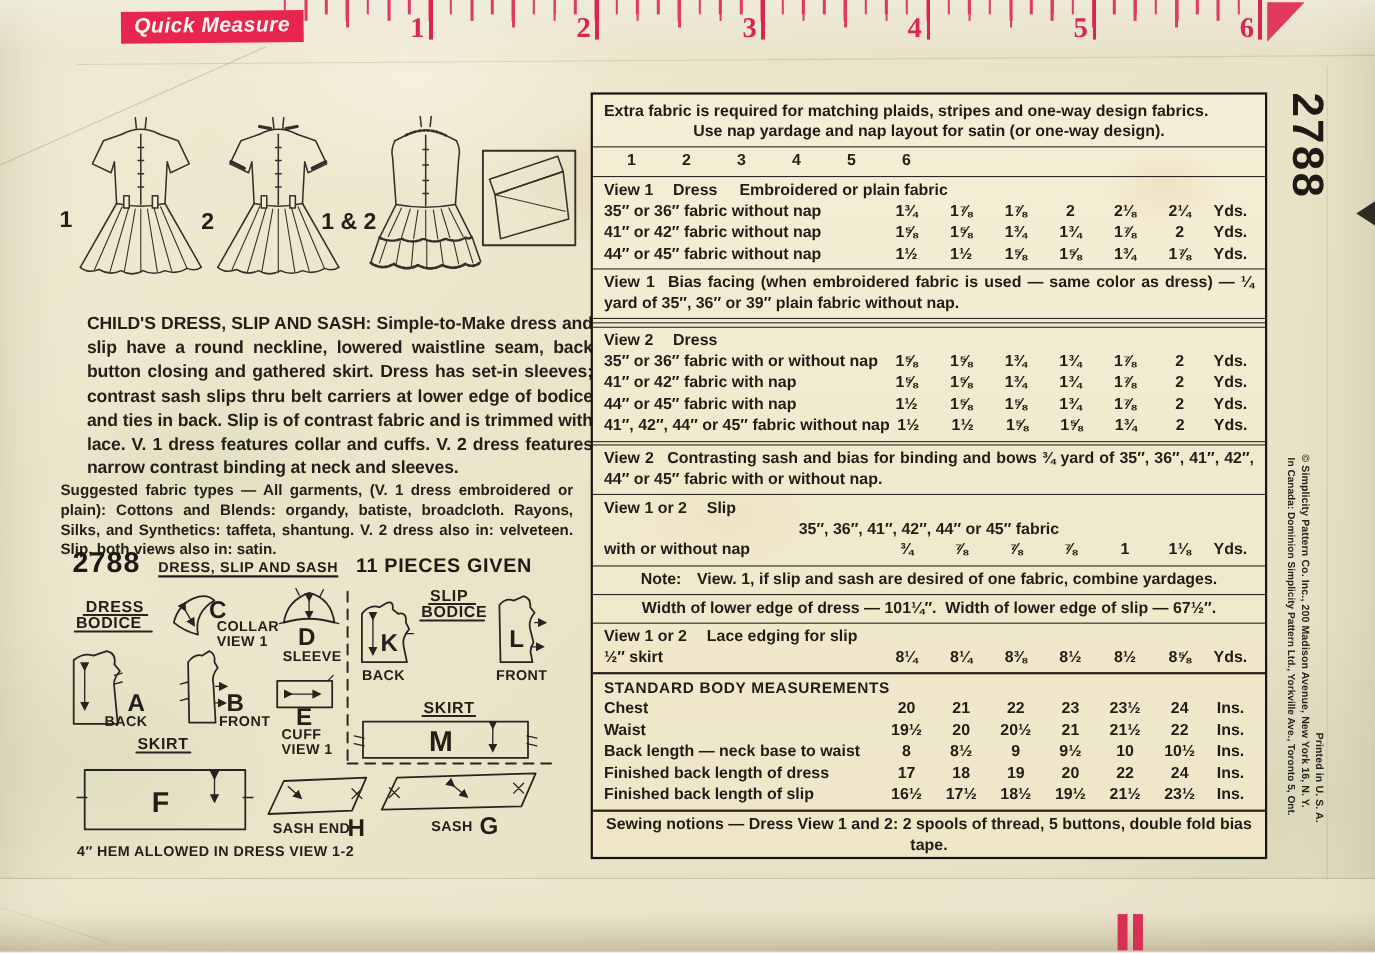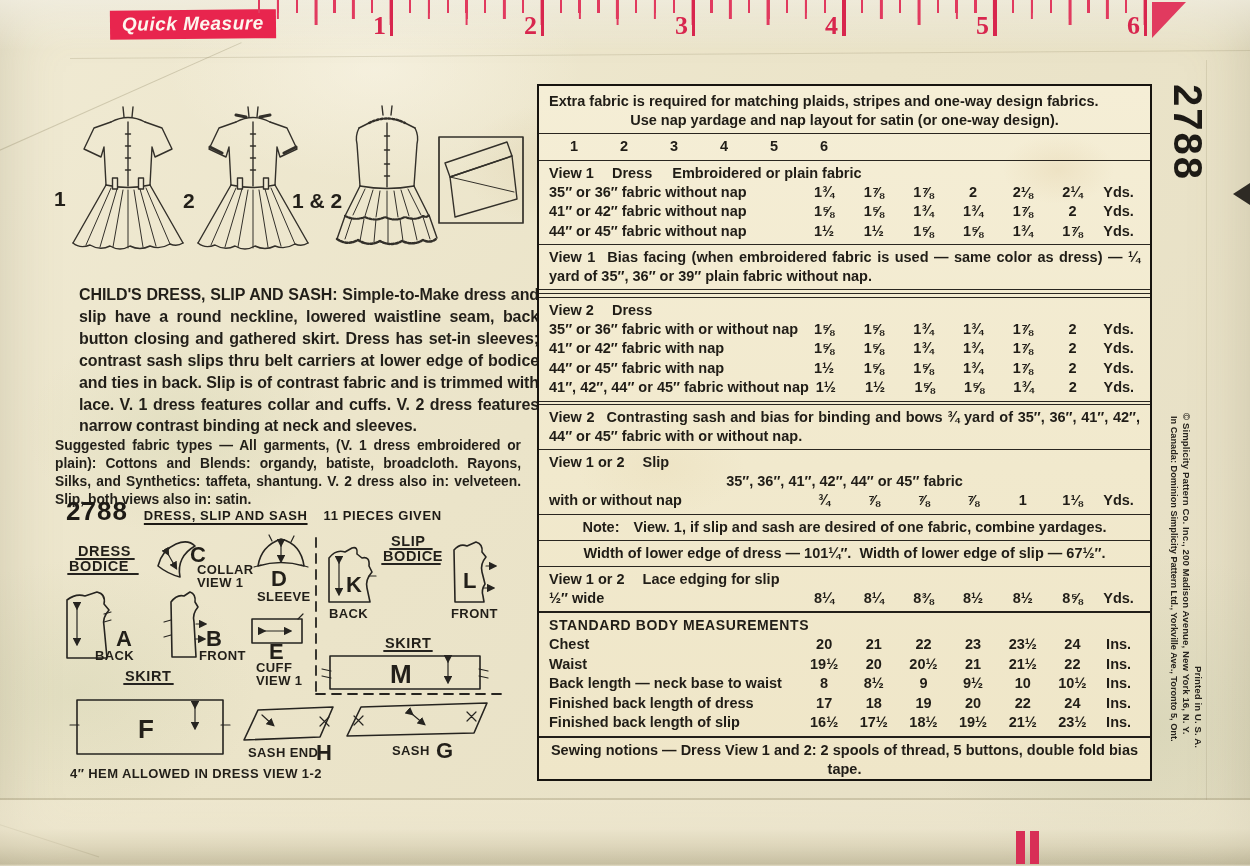--- a/index.html
+++ b/index.html
@@ -39,21 +39,21 @@
   .flap { position:absolute; left:0; top:798px; width:1250px; height:68px;
           background:linear-gradient(180deg, rgba(140,130,95,.30) 0 1.5px, rgba(240,233,210,.55) 1.5px 45%, rgba(219,211,184,.55) 70%, rgba(140,130,95,.25) 97%, rgba(245,240,225,.4)); }
   
   .desc { position:absolute; left:55px; top:284px; width:460px; font-size:16px; line-height:1.37;
           font-weight:700; text-align:justify; letter-spacing:-.1px; color:#221f19;margin-left:24px;}
   .fab  { position:absolute; left:55px; top:437px; width:466px; font-size:13.8px; line-height:1.3;
           font-weight:700; text-align:justify; color:#221f19;}
   .pieces { position:absolute; left:66px; top:496px; display:flex; align-items:baseline; gap:16px; color:#1d1a15;}
   .pieces .num { font-size:26px; font-weight:700; letter-spacing:1px;}
   .pieces .ttl { font-size:13px; font-weight:700; text-decoration:underline; text-decoration-thickness:2px; text-underline-offset:3px; letter-spacing:.6px;}
-  .pieces .cnt { font-size:13px; font-weight:700; letter-spacing:.6px;}
+  .pieces .cnt { font-size:18px; font-weight:700; letter-spacing:.6px;}
   
   svg text { font-family:"Liberation Sans", sans-serif; fill:#221f19; }
   .dt  { font-size:13px; font-weight:700; letter-spacing:.4px; }
   .dt2 { font-size:14.5px; font-weight:700; letter-spacing:.6px; }
   .big { font-size:22px; font-weight:700; }
   .big2{ font-size:26px; font-weight:700; }
   .vlabel { font-size:21px; font-weight:700; }
   
   .panel { position:absolute; left:537px; top:84px; width:615px; height:697px;
            border:2.6px solid #17140f; padding:6px 10px 4px; overflow:hidden; color:#201d17;
@@ -420,21 +420,21 @@
     <div class="rule"></div>
 
     <p class="pline nj"><span>Width of lower edge of dress — 101¼″.</span>&nbsp;&nbsp;<span>Width of lower edge of slip — 67½″.</span></p>
     <div class="rule"></div>
 
     <div class="shead">
       <span class="sv">View 1 or 2</span>
       <span>Lace edging for slip</span>
     </div>
     <div class="trow">
-      <span class="tlab">½″ wide</span>
+      <span class="tlab">½″ skirt</span>
       <span class="tv">8¼</span>
         <span class="tv">8¼</span>
       <span class="tv">8⅜</span>
         <span class="tv">8½</span>
       <span class="tv">8½</span>
         <span class="tv">8⅝</span>
       <span class="tu">Yds.</span>
     </div>
     <div class="ruleh"></div>
 

